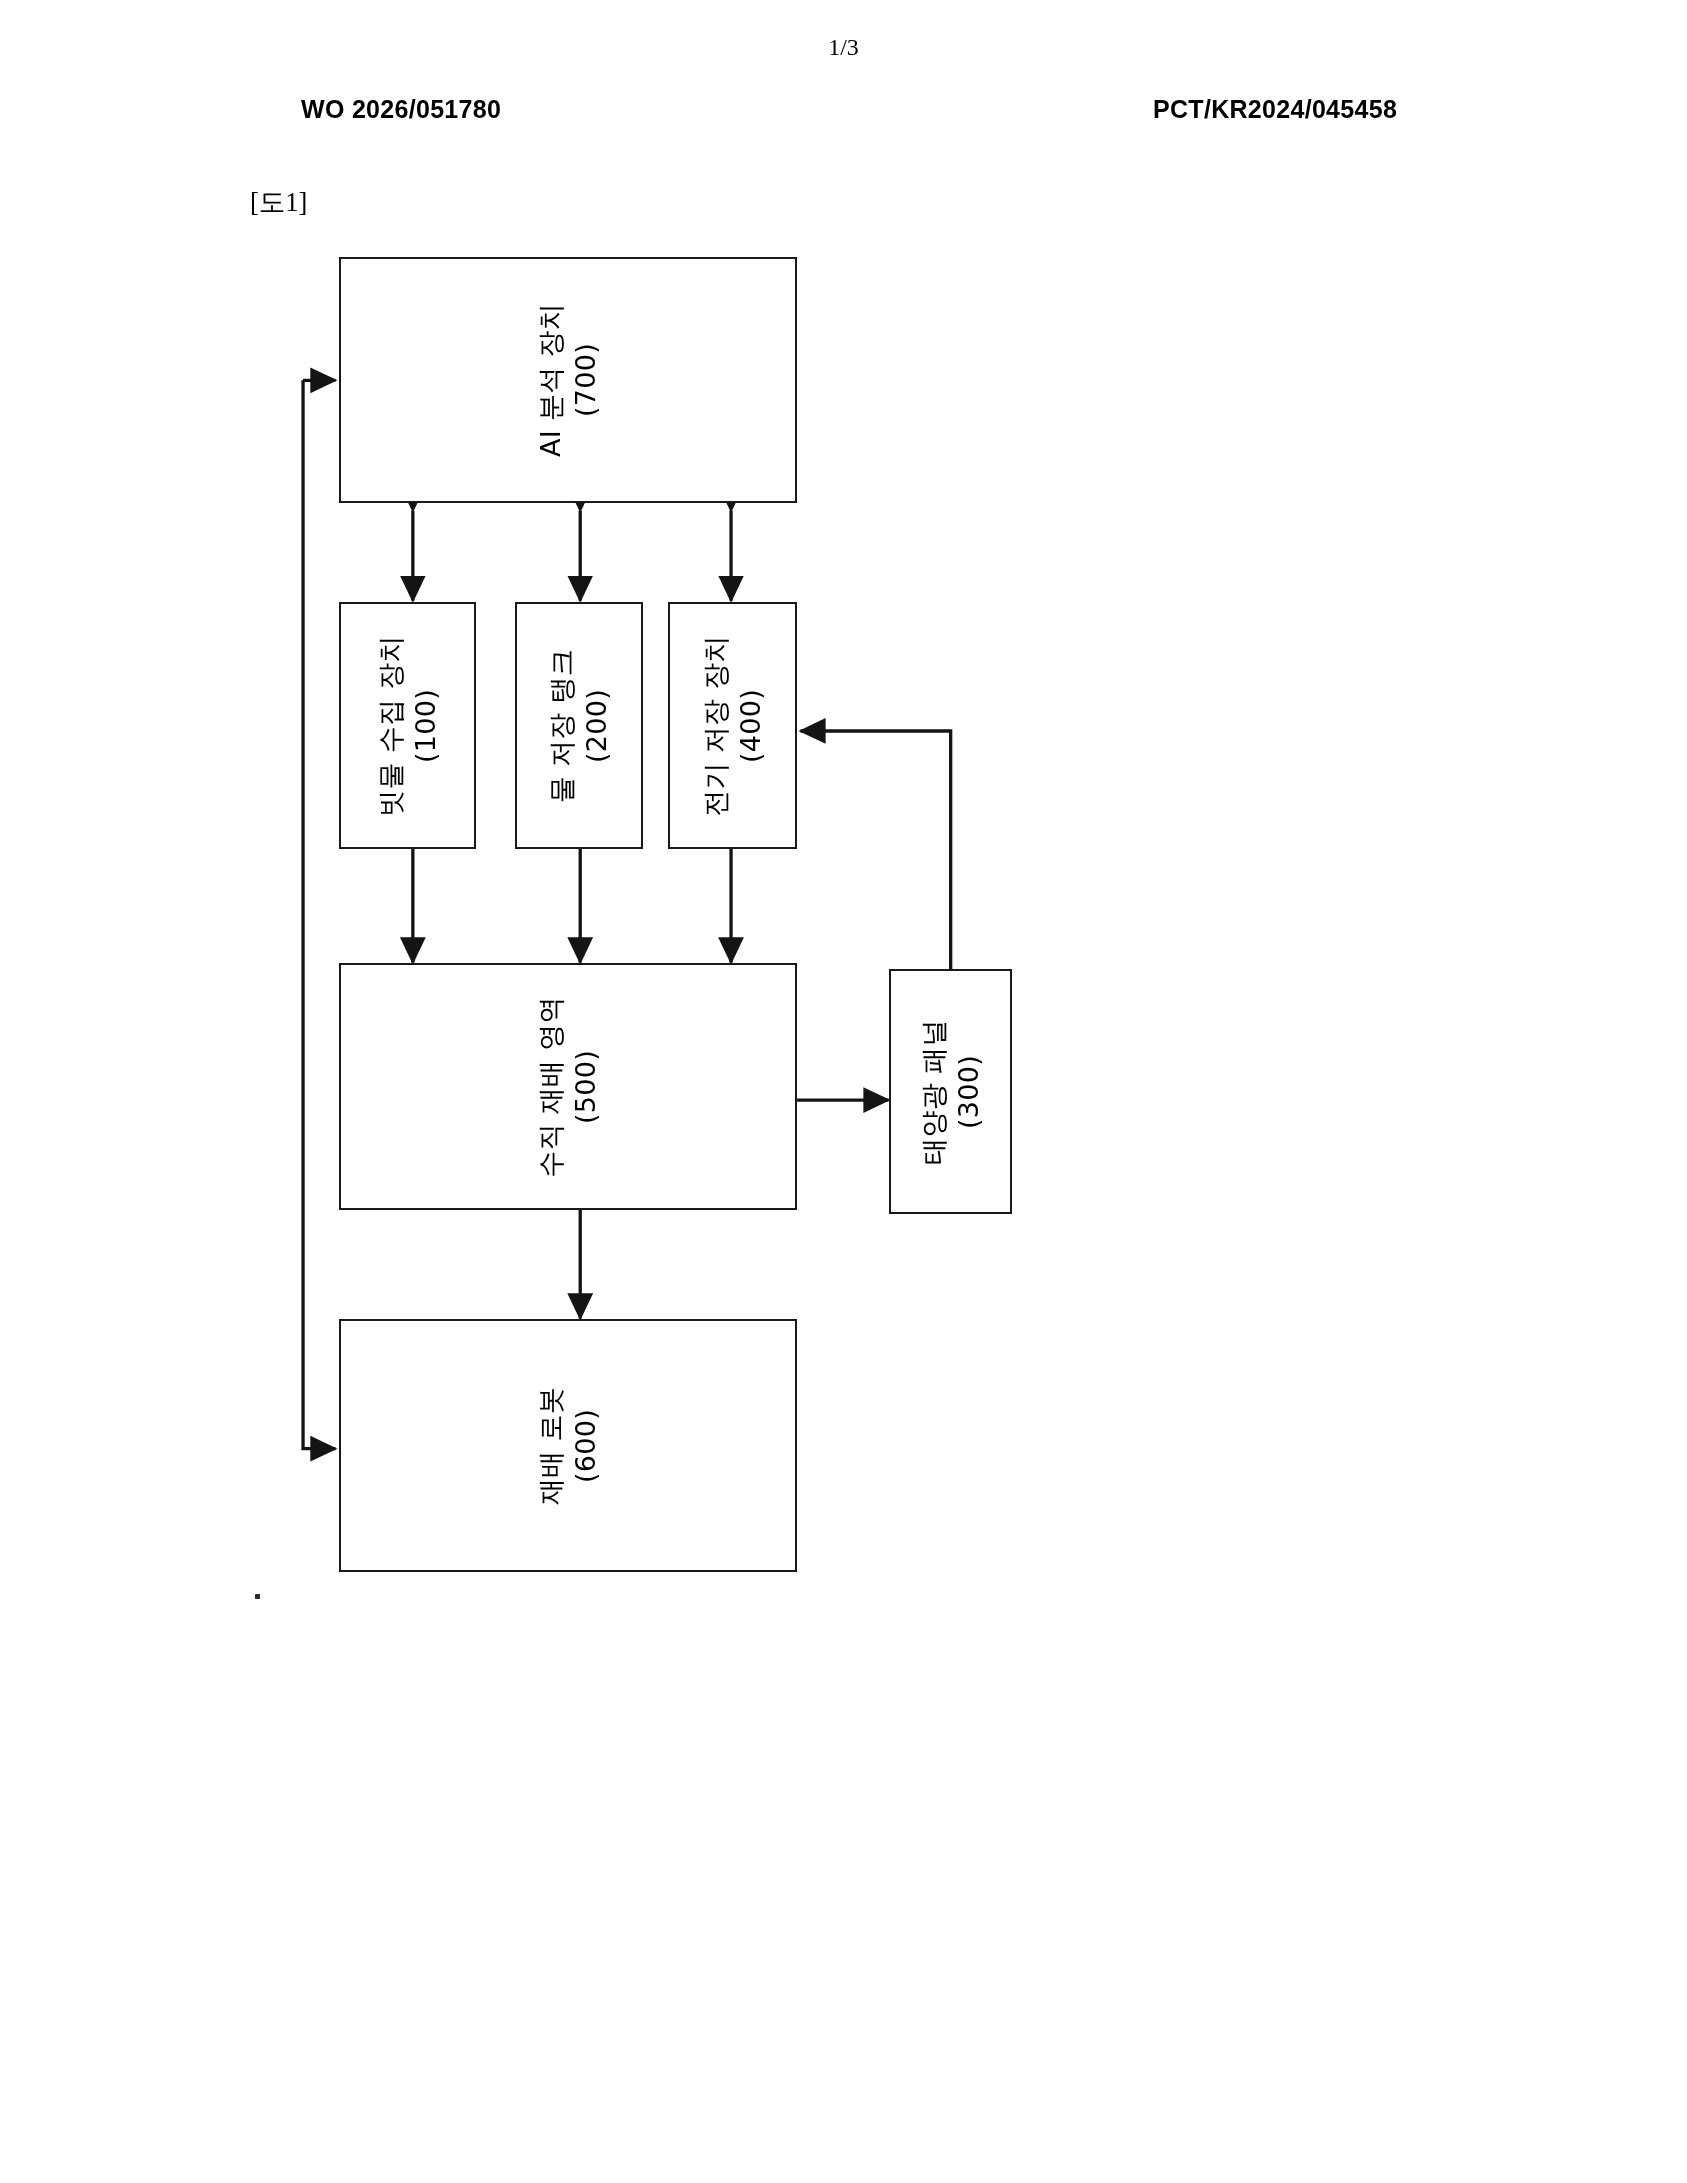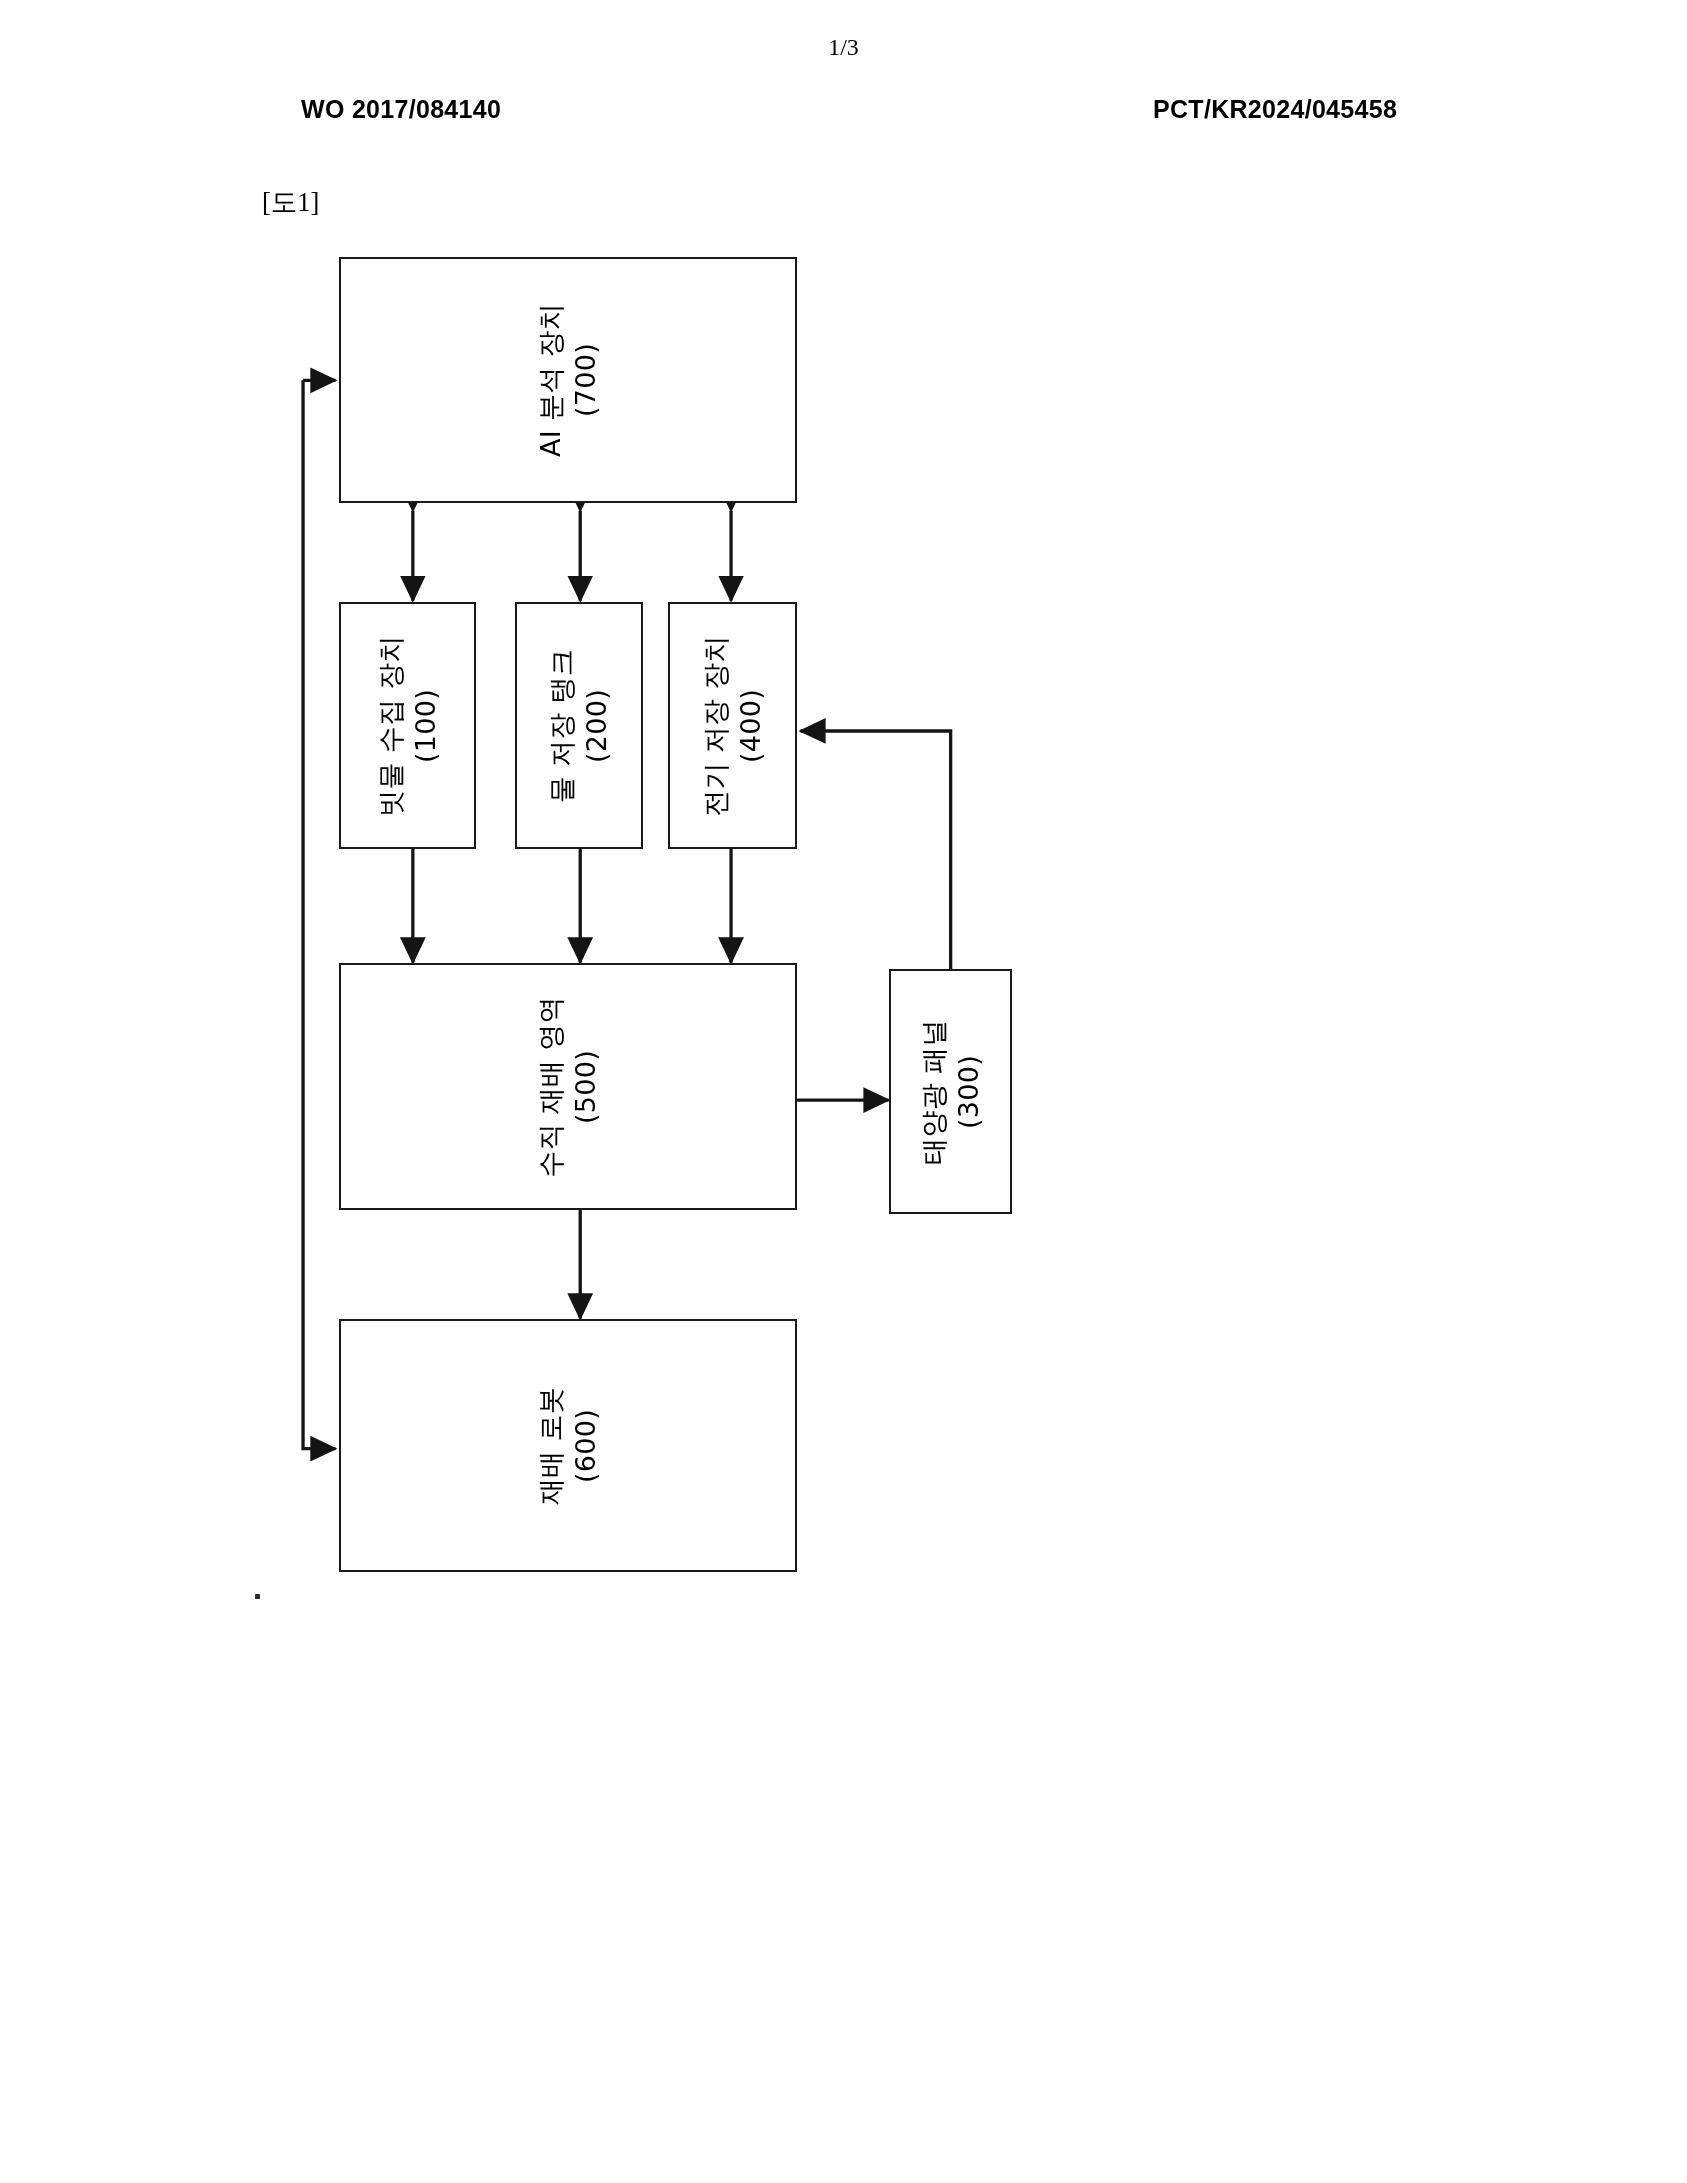--- a/index.html
+++ b/index.html
@@ -41,21 +41,20 @@
     left: 1153px; top: 95px;
     font-size: 25px;
     font-weight: bold;
     letter-spacing: 0.3px;
   }
   .fig-label {
     position: absolute;
     left: 250px; top: 184px;
     font-family: "Liberation Serif", serif;
     font-size: 26.5px;
-    margin-left: 12px;
   }
 
   
   #diagram {
     position: absolute;
     left: 0; top: 0;
     width: 1687px;
     height: 2183px;
   }
 
@@ -97,21 +96,21 @@
     height: 2183px;
     overflow: visible;
   }
 </style>
 </head>
 <body>
 
 <div id="page">
 
   <div class="page-num">1/3</div>
-  <div class="hdr-left">WO 2017/084140</div>
+  <div class="hdr-left">WO 2026/051780</div>
   <div class="hdr-right">PCT/KR2024/045458</div>
   <div class="fig-label">[도1]</div>
 
   <div id="diagram">
 
     <svg class="lines" viewBox="0 0 2550 3300" xmlns="http://www.w3.org/2000/svg">
       <defs>
         <marker id="ah" markerWidth="9" markerHeight="9" refX="7.6" refY="4.5" orient="auto" markerUnits="strokeWidth">
           <path d="M0,0.6 L8.2,4.5 L0,8.4 z" fill="#141414"></path>
         </marker>

